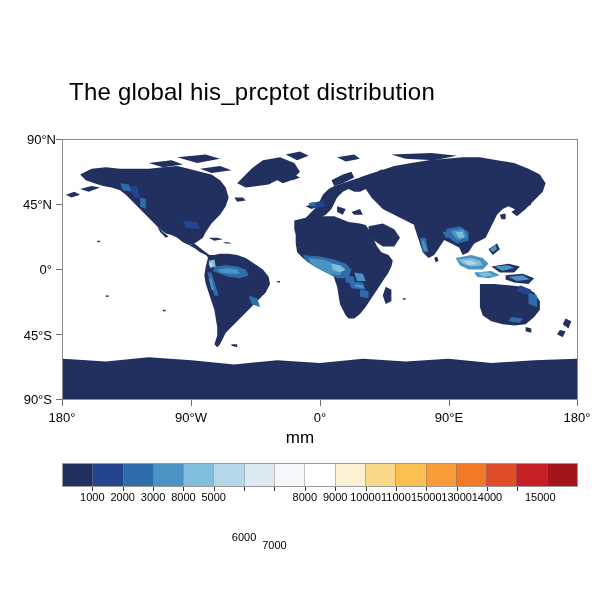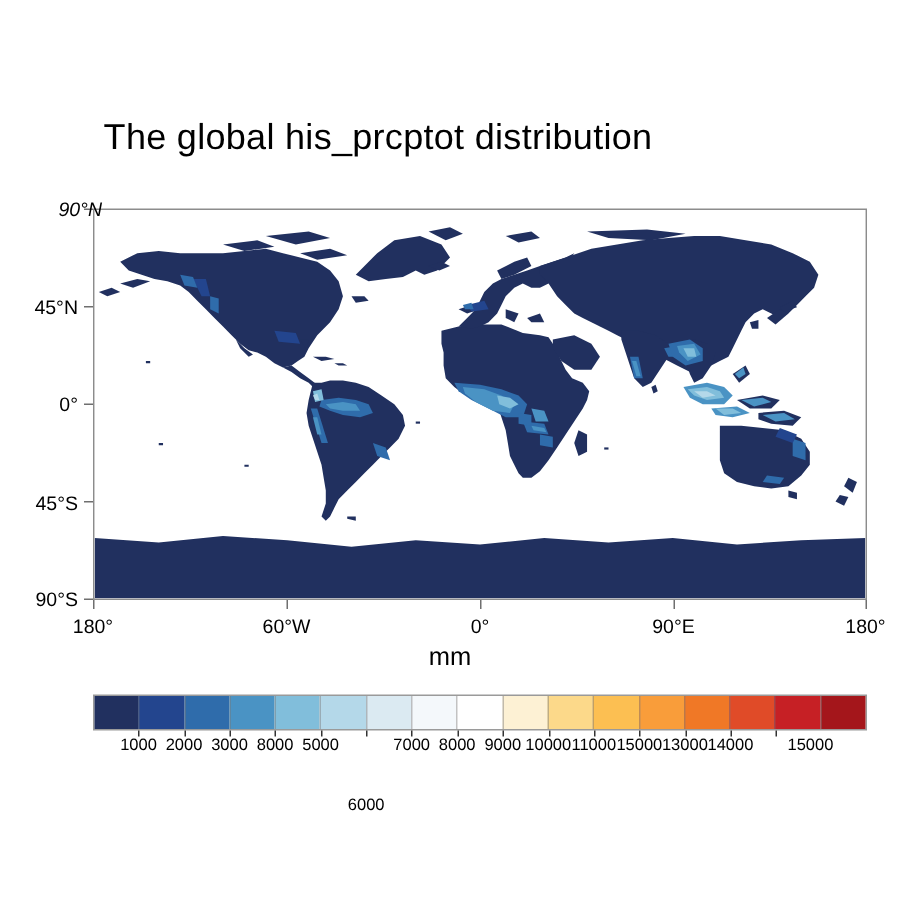--- a/index.html
+++ b/index.html
@@ -247,28 +247,28 @@
     <div class="tick h" style="left:56px;top:334px;"></div>
     <div class="tick h" style="left:56px;top:399px;"></div>
 
     <div class="tick v" style="left:62px;top:400px;"></div>
     <div class="tick v" style="left:191px;top:400px;"></div>
     <div class="tick v" style="left:320px;top:400px;"></div>
     <div class="tick v" style="left:449px;top:400px;"></div>
     <div class="tick v" style="left:577px;top:400px;"></div>
   </div>
 
-  <div class="ytlabel" style="left:16px;top:132px;font-style:italic;">90°N</div>
+  <div class="ytlabel" style="left:4px;top:132px;">90°N</div>
   <div class="ytlabel" style="left:0px;top:197px;">45°N</div>
   <div class="ytlabel" style="left:0px;top:262px;">0°</div>
   <div class="ytlabel" style="left:0px;top:328px;">45°S</div>
   <div class="ytlabel" style="left:0px;top:392px;">90°S</div>
 
   <div class="xtlabel" style="left:22px;top:410px;">180°</div>
-  <div class="xtlabel" style="left:151px;top:410px;">60°W</div>
+  <div class="xtlabel" style="left:151px;top:410px;">90°W</div>
   <div class="xtlabel" style="left:280px;top:410px;">0°</div>
   <div class="xtlabel" style="left:409px;top:410px;">90°E</div>
   <div class="xtlabel" style="left:537px;top:410px;">180°</div>
 
   <div class="unitlabel">mm</div>
 
   <div class="cbar" id="cbar">
       <div class="seg" style="background: rgb(33, 48, 95);"></div>
       <div class="seg" style="background: rgb(35, 69, 142);"></div>
       <div class="seg" style="background: rgb(47, 108, 171);"></div>
@@ -294,21 +294,21 @@
       <div class="cblabel" style="left: 38.7059px;">2000</div>
       <div class="cbtick" style="left: 91.0588px;"></div>
       <div class="cblabel" style="left: 69.0588px;">3000</div>
       <div class="cbtick" style="left: 121.412px;"></div>
       <div class="cblabel" style="left: 99.4118px;">8000</div>
       <div class="cbtick" style="left: 151.765px;"></div>
       <div class="cblabel" style="left: 129.765px;">5000</div>
       <div class="cbtick" style="left: 182.118px;"></div>
       <div class="cblabel" style="left: 160.118px; margin-top: 40px;">6000</div>
       <div class="cbtick" style="left: 212.471px;"></div>
-      <div class="cblabel" style="left: 190.471px;">7000</div>
+      <div class="cblabel" style="left: 190.471px; margin-top: 48px;">7000</div>
       <div class="cbtick" style="left: 242.824px;"></div>
       <div class="cblabel" style="left: 220.824px;">8000</div>
       <div class="cbtick" style="left: 273.176px;"></div>
       <div class="cblabel" style="left: 251.176px;">9000</div>
       <div class="cbtick" style="left: 303.529px;"></div>
       <div class="cblabel" style="left: 281.529px;">10000</div>
       <div class="cbtick" style="left: 333.882px;"></div>
       <div class="cblabel" style="left: 311.882px;">11000</div>
       <div class="cbtick" style="left: 364.235px;"></div>
       <div class="cblabel" style="left: 342.235px;">15000</div>

